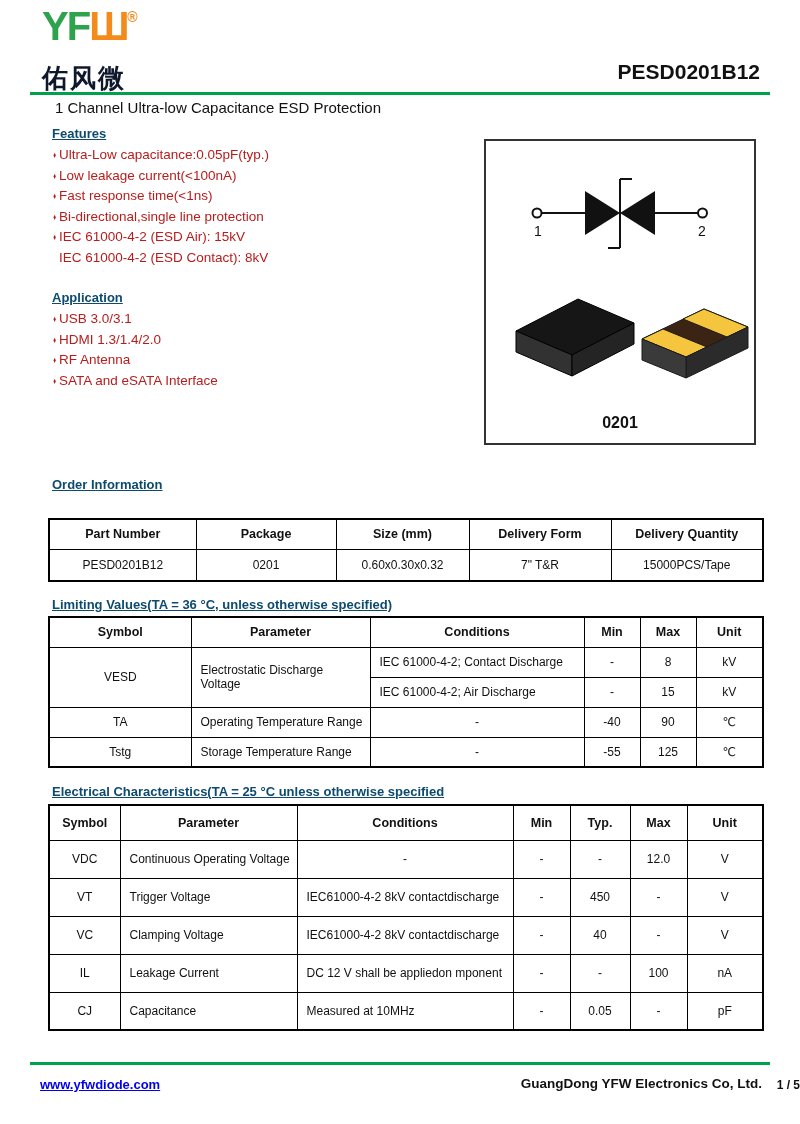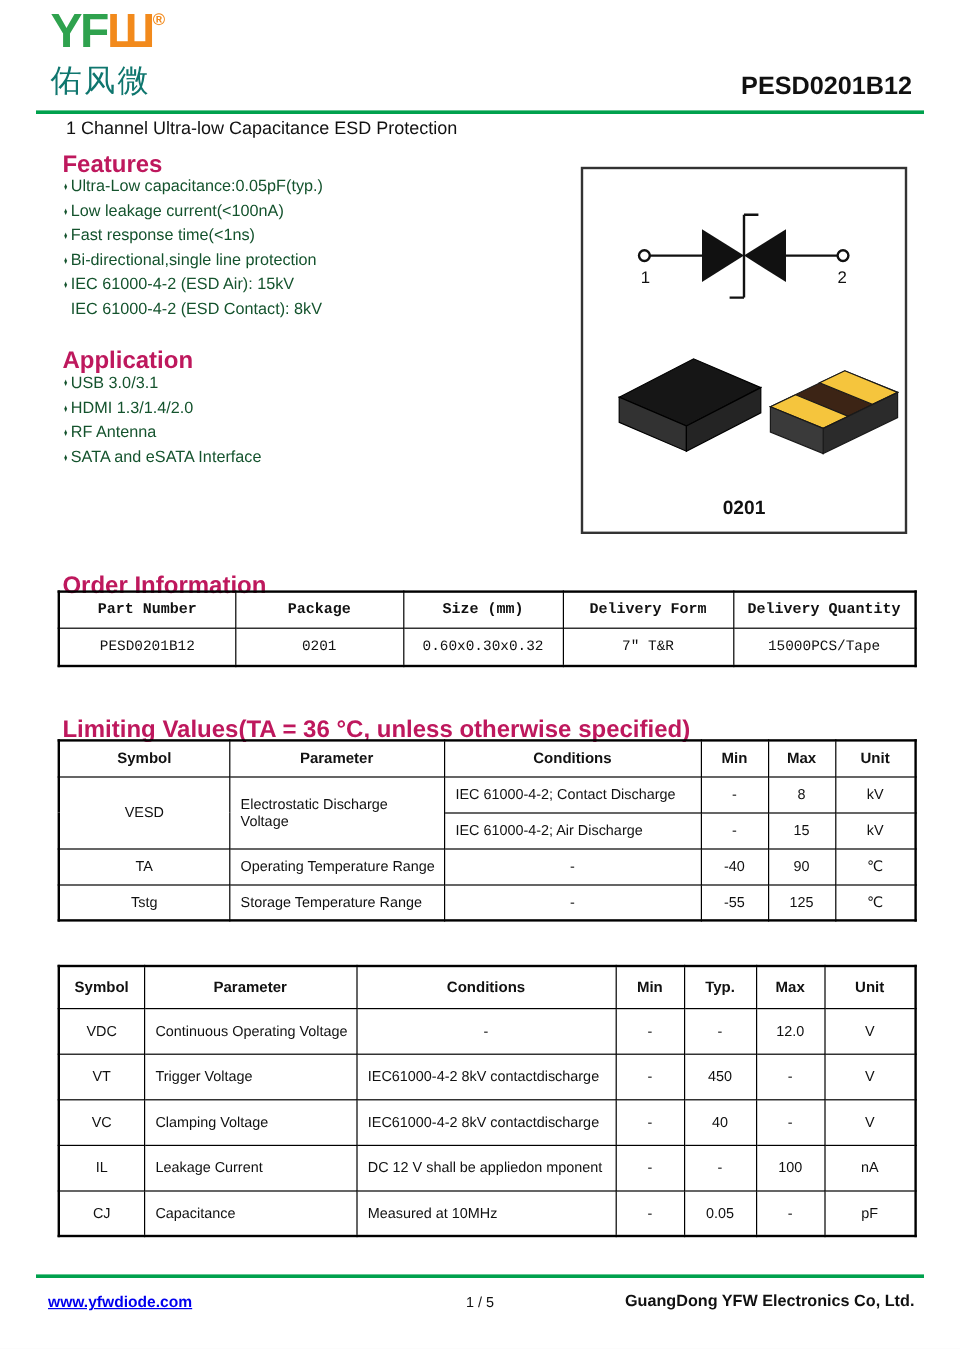--- a/index.html
+++ b/index.html
@@ -5,29 +5,29 @@
   * { margin:0; padding:0; box-sizing:border-box; }
   body { background:#e8e8e8; font-family:"Liberation Sans", "DejaVu Sans", sans-serif; }
   .page { position:relative; width:800px; height:1124px; background:#ffffff; margin:0 auto; overflow:hidden; }
 
   
   .logo { position:absolute; left:42px; top:6px; line-height:1; }
   .logo-latin { font-weight:bold; font-size:40px; letter-spacing:-2px; }
   .logo-green { color:#2fa24e; }
   .logo-orange { color:#f28a1c; }
   .logo-reg { font-size:14px; color:#f28a1c; vertical-align:18px; font-weight:bold; letter-spacing:0; }
-  .logo-cn { font-weight:normal; font-size:26px; color:#0f766e; letter-spacing:2px; margin-top:8px; }
+  .logo-cn { font-weight:bold; font-size:26px; color:#0f172a; letter-spacing:2px; margin-top:19px; }
   .part-number { position:absolute; right:40px; top:60px; font-size:21px; font-weight:bold; color:#111; }
   .rule { position:absolute; left:30px; width:740px; height:3px; background:#00a14d; }
   .rule-top { top:92px; }
   .doc-title { position:absolute; left:55px; top:99px; font-size:15px; font-weight:normal; color:#111; }
 
   
-  .sec-head { position:absolute; left:52px; font-size:20px; font-weight:bold; color:#be185d; }
-  .list { position:absolute; left:52px; font-size:13.5px; color:#14532d; }
+  .sec-head { position:absolute; left:52px; font-size:13px; font-weight:bold; color:#0c4a6e;text-decoration:underline; }
+  .list { position:absolute; left:52px; font-size:13.5px; color:#b91c1c; }
   .list div { line-height:19.5px; white-space:nowrap; }
   .blt { display:inline-block; font-size:9px; transform:scaleX(.62); vertical-align:1px; width:7px; }
   .no-blt { padding-left:7px; }
 
   
   .diagram-box { position:absolute; left:484px; top:139px; width:272px; height:306px; border:2px solid #333; background:#fff; }
 
   
   .tbl-wrap { position:absolute; left:48px; width:714px; }
   table { border-collapse:collapse; width:714px; table-layout:fixed; }
@@ -35,21 +35,21 @@
   th { font-weight:bold; font-size:12.5px; }
   table { border:2px solid #000; }
   .ta-left { text-align:left; padding-left:9px; }
   .order-tbl th { height:30px; } .order-tbl td { height:32px; }
   .lim-tbl th { height:30px; } .lim-tbl td { height:30px; }
   .el-tbl th { height:35px; } .el-tbl td { height:38px; }
 
   
   .rule-bottom { top:1062px; }
   .footer-site { position:absolute; left:40px; top:1077px; font-size:13px; font-weight:bold; color:#0000ee; text-decoration:underline; cursor:pointer; }
-  .footer-page { position:absolute; left:0; width:800px; top:1078px; text-align:center; font-size:12px; font-weight:normal; color:#111; }
+  .footer-page { position:absolute; left:0; width:800px; top:1078px; text-align:right; font-size:12px; font-weight:bold; color:#111; }
   .footer-company { position:absolute; right:38px; top:1076px; font-size:13.5px; font-weight:bold; color:#111; }
 </style>
 </head>
 <body>
 
 <div class="page">
 
   <div class="logo">
     <div class="logo-latin"><span class="logo-green">YF</span><span class="logo-orange">Ш</span><span class="logo-reg">®</span></div>
     <div class="logo-cn">佑风微</div>
@@ -104,21 +104,21 @@
         <polygon points="156,198 177,188 221,206 200,216" fill="#f5c53d"></polygon>
         <polygon points="197,178 218,168 262,186 241,196" fill="#f5c53d"></polygon>
         <polygon points="200,216 262,186 262,207 200,237" fill="#2b2b2b"></polygon>
         <polygon points="156,198 200,216 200,237 156,219" fill="#3a3a3a"></polygon>
       </g>
       <text x="134" y="287" font-size="16" font-weight="bold" fill="#111" text-anchor="middle">0201</text>
     </svg>
   </div>
 
   <div class="sec-head" style="top:477px;text-align:right;">Order Information</div>
-  <div class="tbl-wrap" style="top:492px;font-family:Liberation Mono, monospace;">
+  <div class="tbl-wrap" style="top:518px;">
     <table class="order-tbl">
       <colgroup>
           <col style="width:147px">
           <col style="width:140px">
           <col style="width:133px">
           <col style="width:142px">
           <col style="width:152px">
         </colgroup>
       <tbody>
           <tr>
@@ -186,20 +186,21 @@
         <td class="ta-left">Storage Temperature Range</td>
         <td>-</td>
         <td>-55</td>
         <td>125</td>
         <td>℃</td>
       </tr>
     </tbody>
       </table>
   </div>
 
+  <div class="sec-head" style="top:784px;">Electrical Characteristics(TA = 25 °C unless otherwise specified</div>
   <div class="tbl-wrap" style="top:804px;">
     <table class="el-tbl">
       <colgroup>
           <col style="width:71px">
           <col style="width:177px">
           <col style="width:216px">
           <col style="width:57px">
           <col style="width:60px">
           <col style="width:57px">
           <col style="width:76px">

